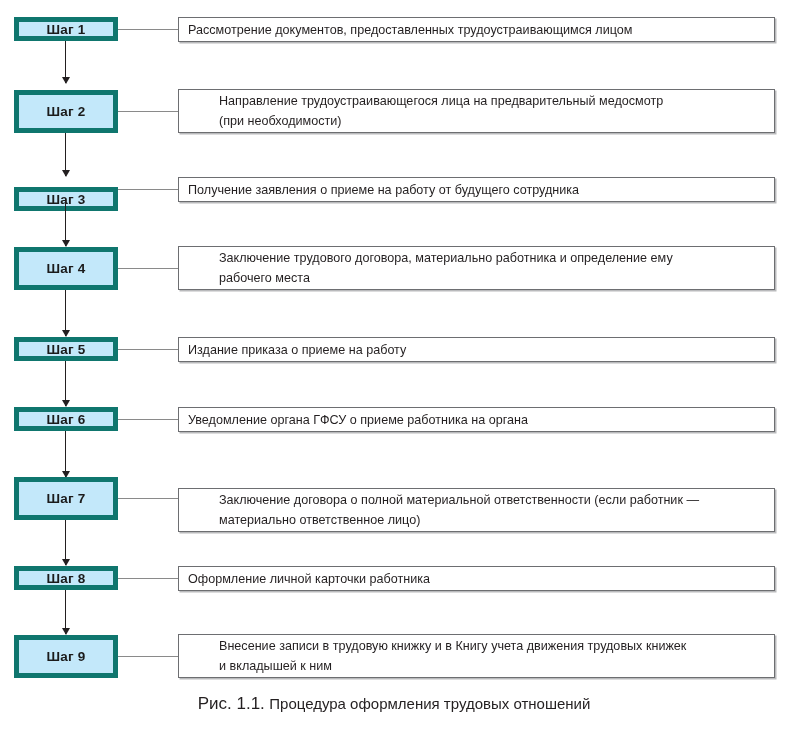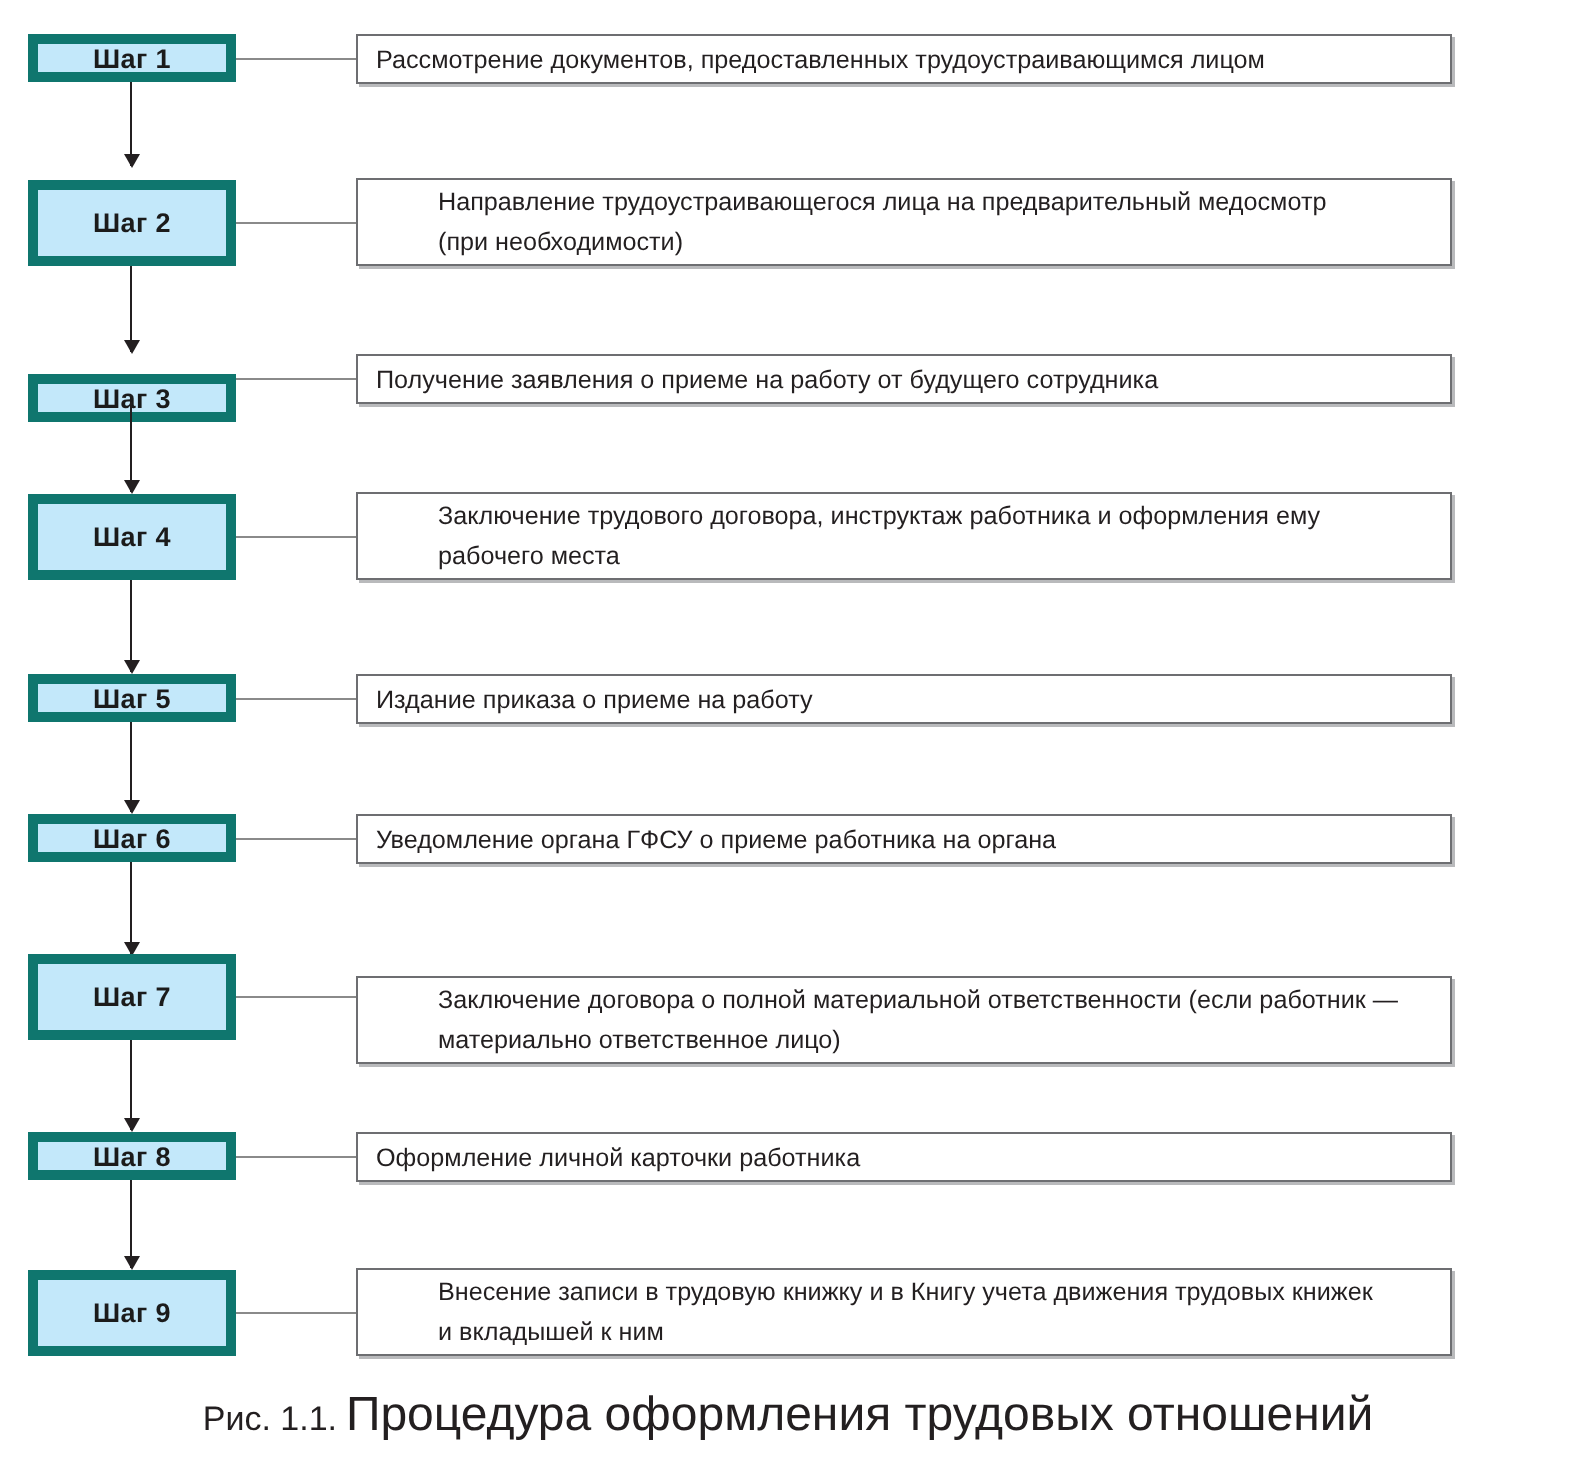--- a/index.html
+++ b/index.html
@@ -36,21 +36,21 @@
     color: #1b1b1b;
     letter-spacing: 0.2px;
   }
   .step-box.tall  { height: 43px; }
   .step-box.short { height: 24px; }
 
   
   .text-box {
     position: absolute;
     left: 178px;
-    width: 548px;
+    width: 597px;
     box-sizing: border-box;
     background: #ffffff;
     border: 1px solid #6d6e71;
     box-shadow: 1.5px 1.5px 0 0 #b9babc;
     padding: 0 9px;
     display: flex;
     flex-direction: column;
     justify-content: center;
     font-size: 12.6px;
     line-height: 20px;
@@ -93,21 +93,21 @@
     top: 694px;
     width: 788px;
     text-align: center;
     color: #231f20;
     white-space: nowrap;
   }
   #caption .cap-num {
     font-size: 17px;
   }
   #caption .cap-title {
-    font-size: 24px;
+    font-size: 15px;
   }
 </style>
 </head>
 <body>
 
 <div id="figure-root">
 
   <div class="step-box short" style="top:17px;">
     <span>Шаг 1</span>
   </div>
@@ -134,21 +134,21 @@
   <div class="text-box one-line" style="top:177px;">
     <span class="tline">Получение заявления о приеме на работу от будущего сотрудника</span>
   </div>
   <div class="v-connector" style="top:201px; height:45px;"></div>
 
   <div class="step-box tall" style="top:247px;">
     <span>Шаг 4</span>
   </div>
   <div class="h-connector" style="top:268px;"></div>
   <div class="text-box two-line" style="top:246px;">
-    <span class="tline">Заключение трудового договора, инструктаж работника и оформления ему</span>
+    <span class="tline">Заключение трудового договора, материально работника и определение ему</span>
     <span class="tline">рабочего места</span>
   </div>
   <div class="v-connector" style="top:290px; height:46px;"></div>
 
   <div class="step-box short" style="top:337px;">
     <span>Шаг 5</span>
   </div>
   <div class="h-connector" style="top:349px;"></div>
   <div class="text-box one-line" style="top:337px;">
     <span class="tline">Издание приказа о приеме на работу</span>

